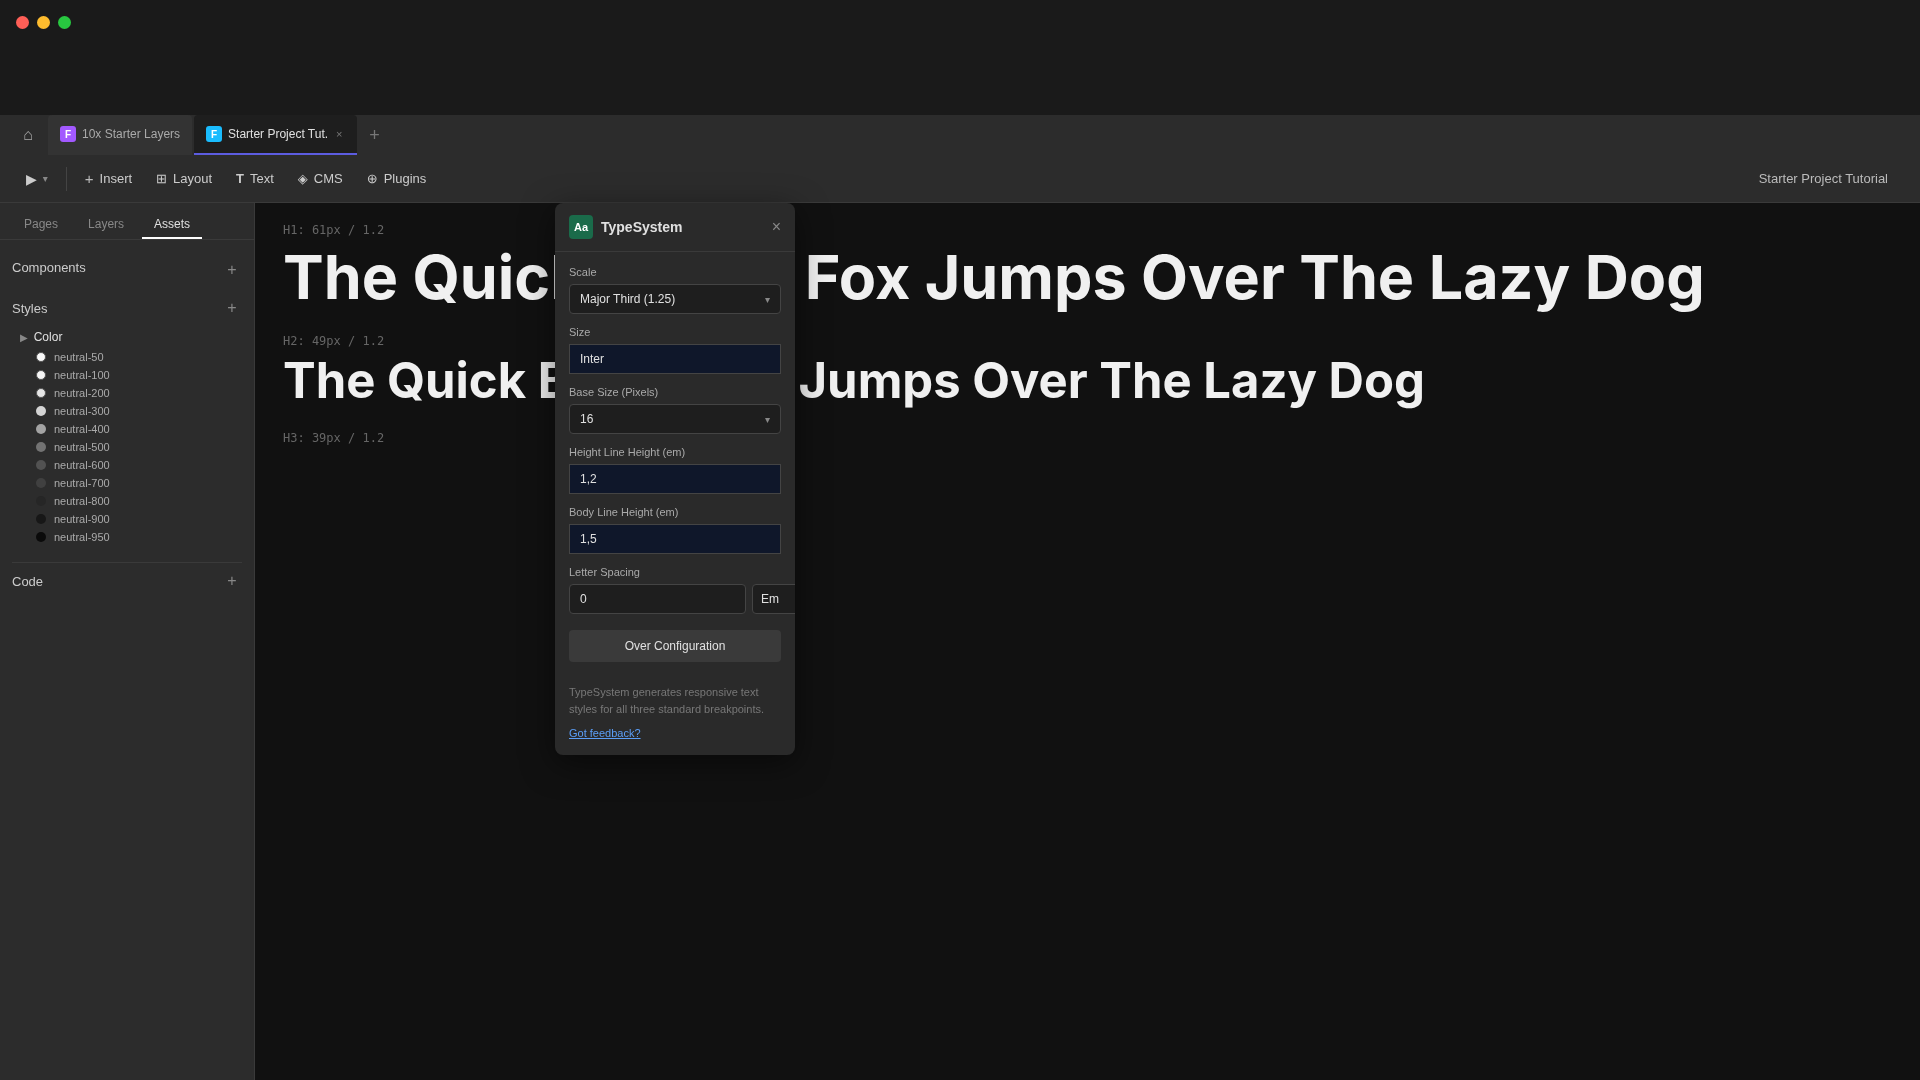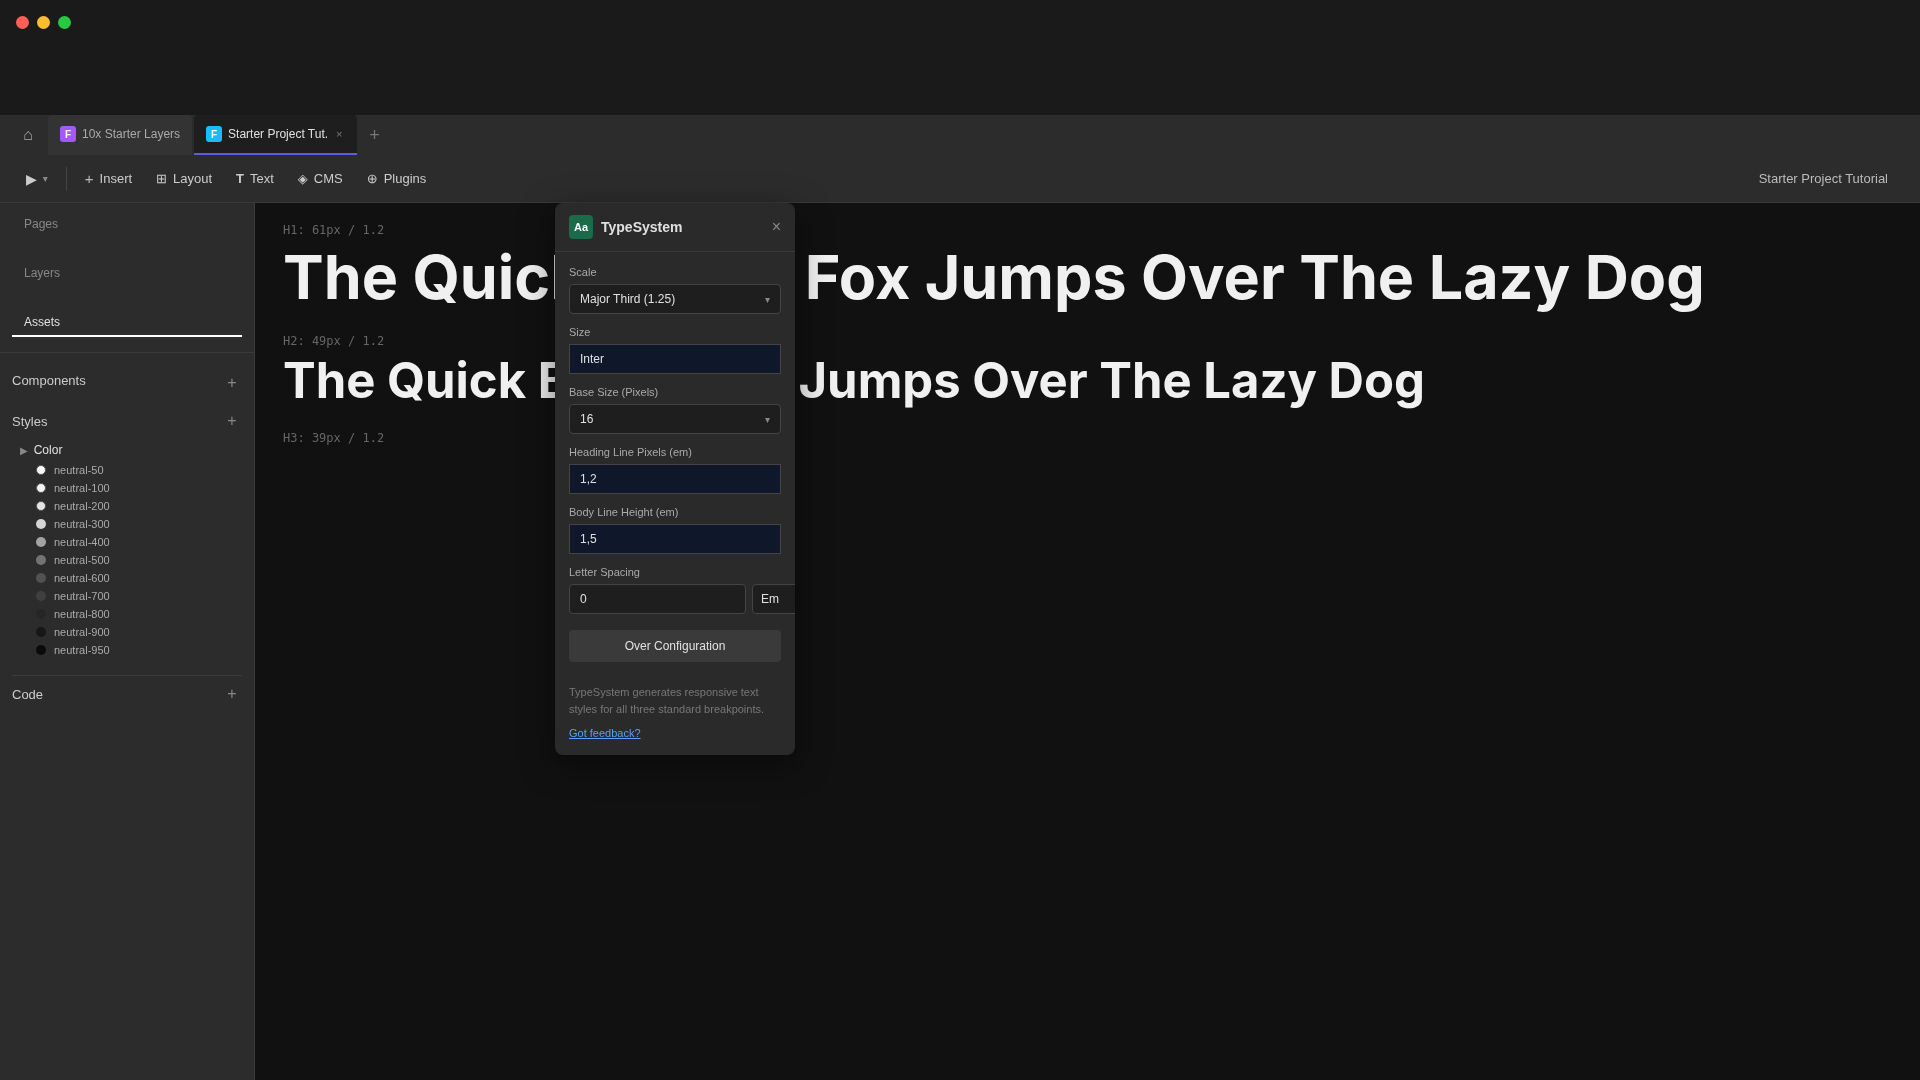--- a/index.html
+++ b/index.html
@@ -155,23 +155,22 @@
       background: #2c2c2c;
       border-right: 1px solid #3a3a3a;
       display: flex;
       flex-direction: column;
       flex-shrink: 0;
     }
 
     .panel-tabs {
       display: flex;
       border-bottom: 1px solid #3a3a3a;
-      padding: 8px 12px 15px;
-      gap: 21px;
-      flex-direction: column;
+      padding: 8px 12px 0;
+      gap: 6px;
     }
 
     .panel-tab {
       padding: 6px 12px;
       font-size: 12px;
       color: #888;
       cursor: pointer;
       border-radius: 4px 4px 0 0;
       border-bottom: 2px solid transparent;
     }
@@ -675,21 +674,21 @@
         <div class="form-group">
           <label class="form-label">Base Size (Pixels)</label>
           <div class="form-select">
             <span>16</span>
             <span class="select-arrow">▾</span>
           </div>
         </div>
 
         
         <div class="form-group">
-          <label class="form-label">Heading Line Pixels (em)</label>
+          <label class="form-label">Height Line Height (em)</label>
           <input class="form-input" value="1,2" style="">
         </div>
 
         
         <div class="form-group">
           <label class="form-label">Body Line Height (em)</label>
           <input class="form-input" value="1,5" style="">
         </div>
 
         

